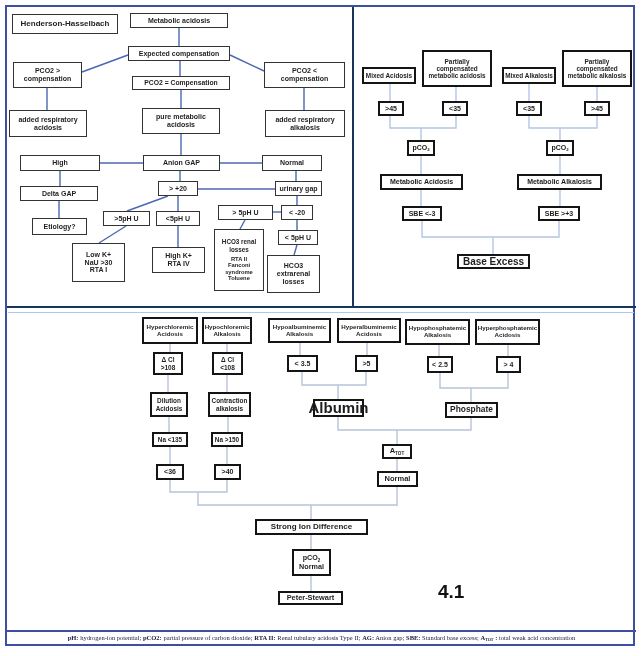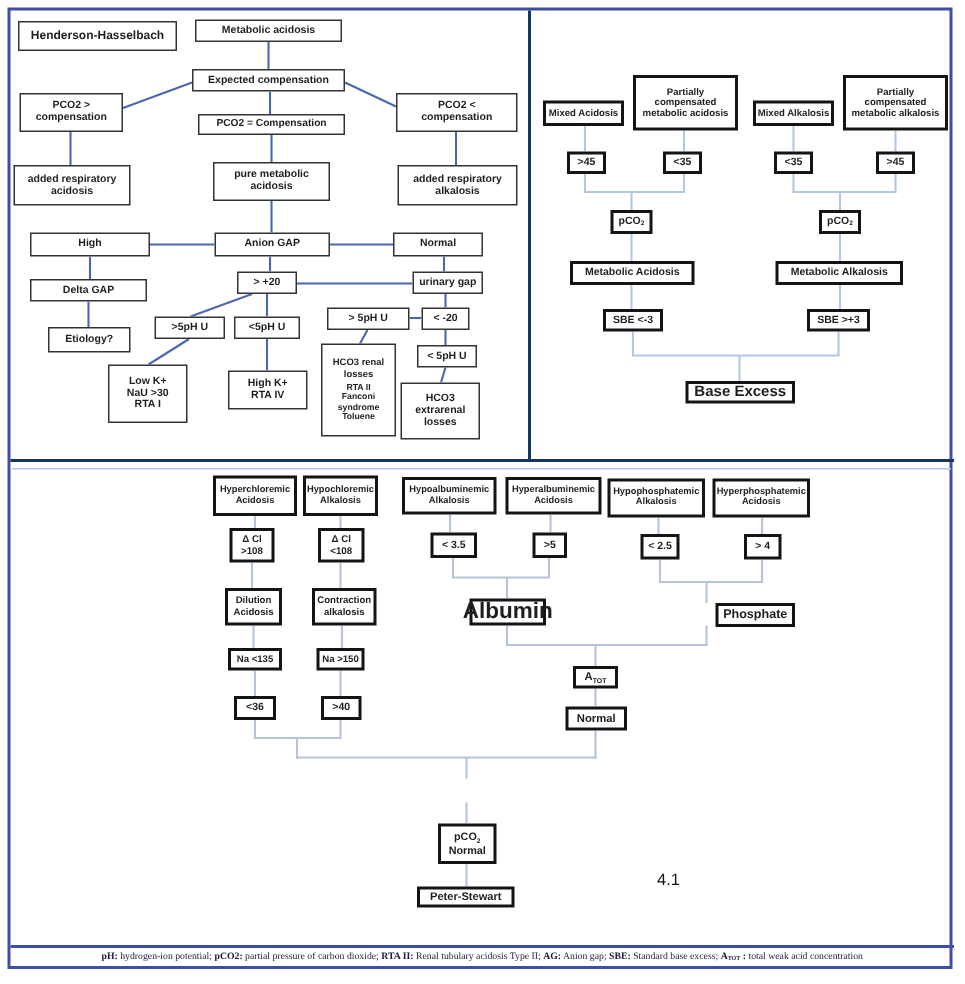--- a/index.html
+++ b/index.html
@@ -12,21 +12,21 @@
   .hdiv{position:absolute;left:7px;top:306px;width:629px;height:2.4px;background:#17365d;z-index:1;}
   .ldiv{position:absolute;left:8px;top:311.5px;width:626px;height:1.5px;background:#b3c6e4;z-index:1;}
   .cdiv{position:absolute;left:7px;top:630px;width:629px;height:1.8px;background:#3e4fa3;z-index:1;}
   .bx{position:absolute;box-sizing:border-box;background:#fff;border:1.6px solid #242424;
       display:flex;flex-direction:column;align-items:center;justify-content:center;
       text-align:center;font-weight:700;color:#1e1e1e;white-space:pre-line;
       line-height:1.12;font-size:7px;z-index:2;}
   .thin{border-width:1.3px;border-color:#333;}
   .thick{border-width:2px;border-color:#141414;}
   sub{font-size:0.62em;vertical-align:baseline;position:relative;top:0.28em;font-weight:inherit;}
-  .figno{position:absolute;left:438px;top:581px;font-size:11px;font-weight:400;color:#111;z-index:2;}
+  .figno{position:absolute;left:438px;top:581px;font-size:19px;font-weight:700;color:#111;z-index:2;}
   .caption{position:absolute;left:12px;top:634px;width:619px;text-align:center;
            font-family:"Liberation Serif","DejaVu Serif",serif;font-size:6.5px;
            color:#1a1a3c;z-index:2;line-height:1.2;}
   .caption b{font-weight:700;}
 </style>
 </head>
 <body>
 
 <div class="canvas">
 
@@ -194,29 +194,30 @@
 &lt;108</div>
   <div class="bx thick" style="left:287px;top:355px;width:31px;height:17px;">&lt; 3.5</div>
   <div class="bx thick" style="left:355px;top:355px;width:23px;height:17px;">&gt;5</div>
   <div class="bx thick" style="left:427px;top:356px;width:26px;height:17px;">&lt; 2.5</div>
   <div class="bx thick" style="left:496px;top:356px;width:25px;height:17px;">&gt; 4</div>
   <div class="bx thick" style="left:150px;top:392px;width:38px;height:25px;font-size:6.4px;">Dilution
 Acidosis</div>
   <div class="bx thick" style="left:208px;top:392px;width:43px;height:25px;font-size:6.4px;">Contraction
 alkalosis</div>
   <div class="bx thick" style="left:313px;top:399px;width:51px;height:18px;font-size:15px;">Albumin</div>
-  <div class="bx thick" style="left:445px;top:402px;width:53px;height:16px;font-size:8.4px;margin-left:32px;">Phosphate</div>
+  <div class="bx thick" style="left:445px;top:402px;width:53px;height:16px;font-size:8.4px;">Phosphate</div>
   <div class="bx thick" style="left:152px;top:432px;width:36px;height:15px;font-size:6.4px;">Na &lt;135</div>
   <div class="bx thick" style="left:211px;top:432px;width:32px;height:15px;font-size:6.4px;">Na &gt;150</div>
   <div class="bx thick" style="left:382px;top:444px;width:30px;height:15px;font-size:7.5px;">
     <div><span>A</span><sub>TOT</sub></div>
   </div>
   <div class="bx thick" style="left:156px;top:464px;width:28px;height:16px;">&lt;36</div>
   <div class="bx thick" style="left:214px;top:464px;width:27px;height:16px;">&gt;40</div>
   <div class="bx thick" style="left:377px;top:471px;width:41px;height:16px;font-size:7.5px;">Normal</div>
+  <div class="bx thick" style="left:255px;top:519px;width:113px;height:16px;font-size:8px;">Strong Ion Difference</div>
   <div class="bx thick" style="left:292px;top:549px;width:39px;height:27px;font-size:7.2px;">
     <div><span>pCO</span><sub>2</sub></div>
     <div>Normal</div>
   </div>
   <div class="bx thick" style="left:278px;top:591px;width:65px;height:14px;font-size:7.4px;">Peter-Stewart</div>
 
   <div class="figno">4.1</div>
 
   <div class="caption">
     <b>pH:</b><span> hydrogen-ion potential; </span><b>pCO2:</b><span> partial pressure of carbon dioxide; </span><b>RTA II:</b><span> Renal tubulary acidosis Type II; </span><b>AG:</b><span> Anion gap; </span><b>SBE:</b><span> Standard base excess; </span><b>A</b><sub style="font-weight:700;">TOT</sub><b> :</b><span> total weak acid concentration</span>

